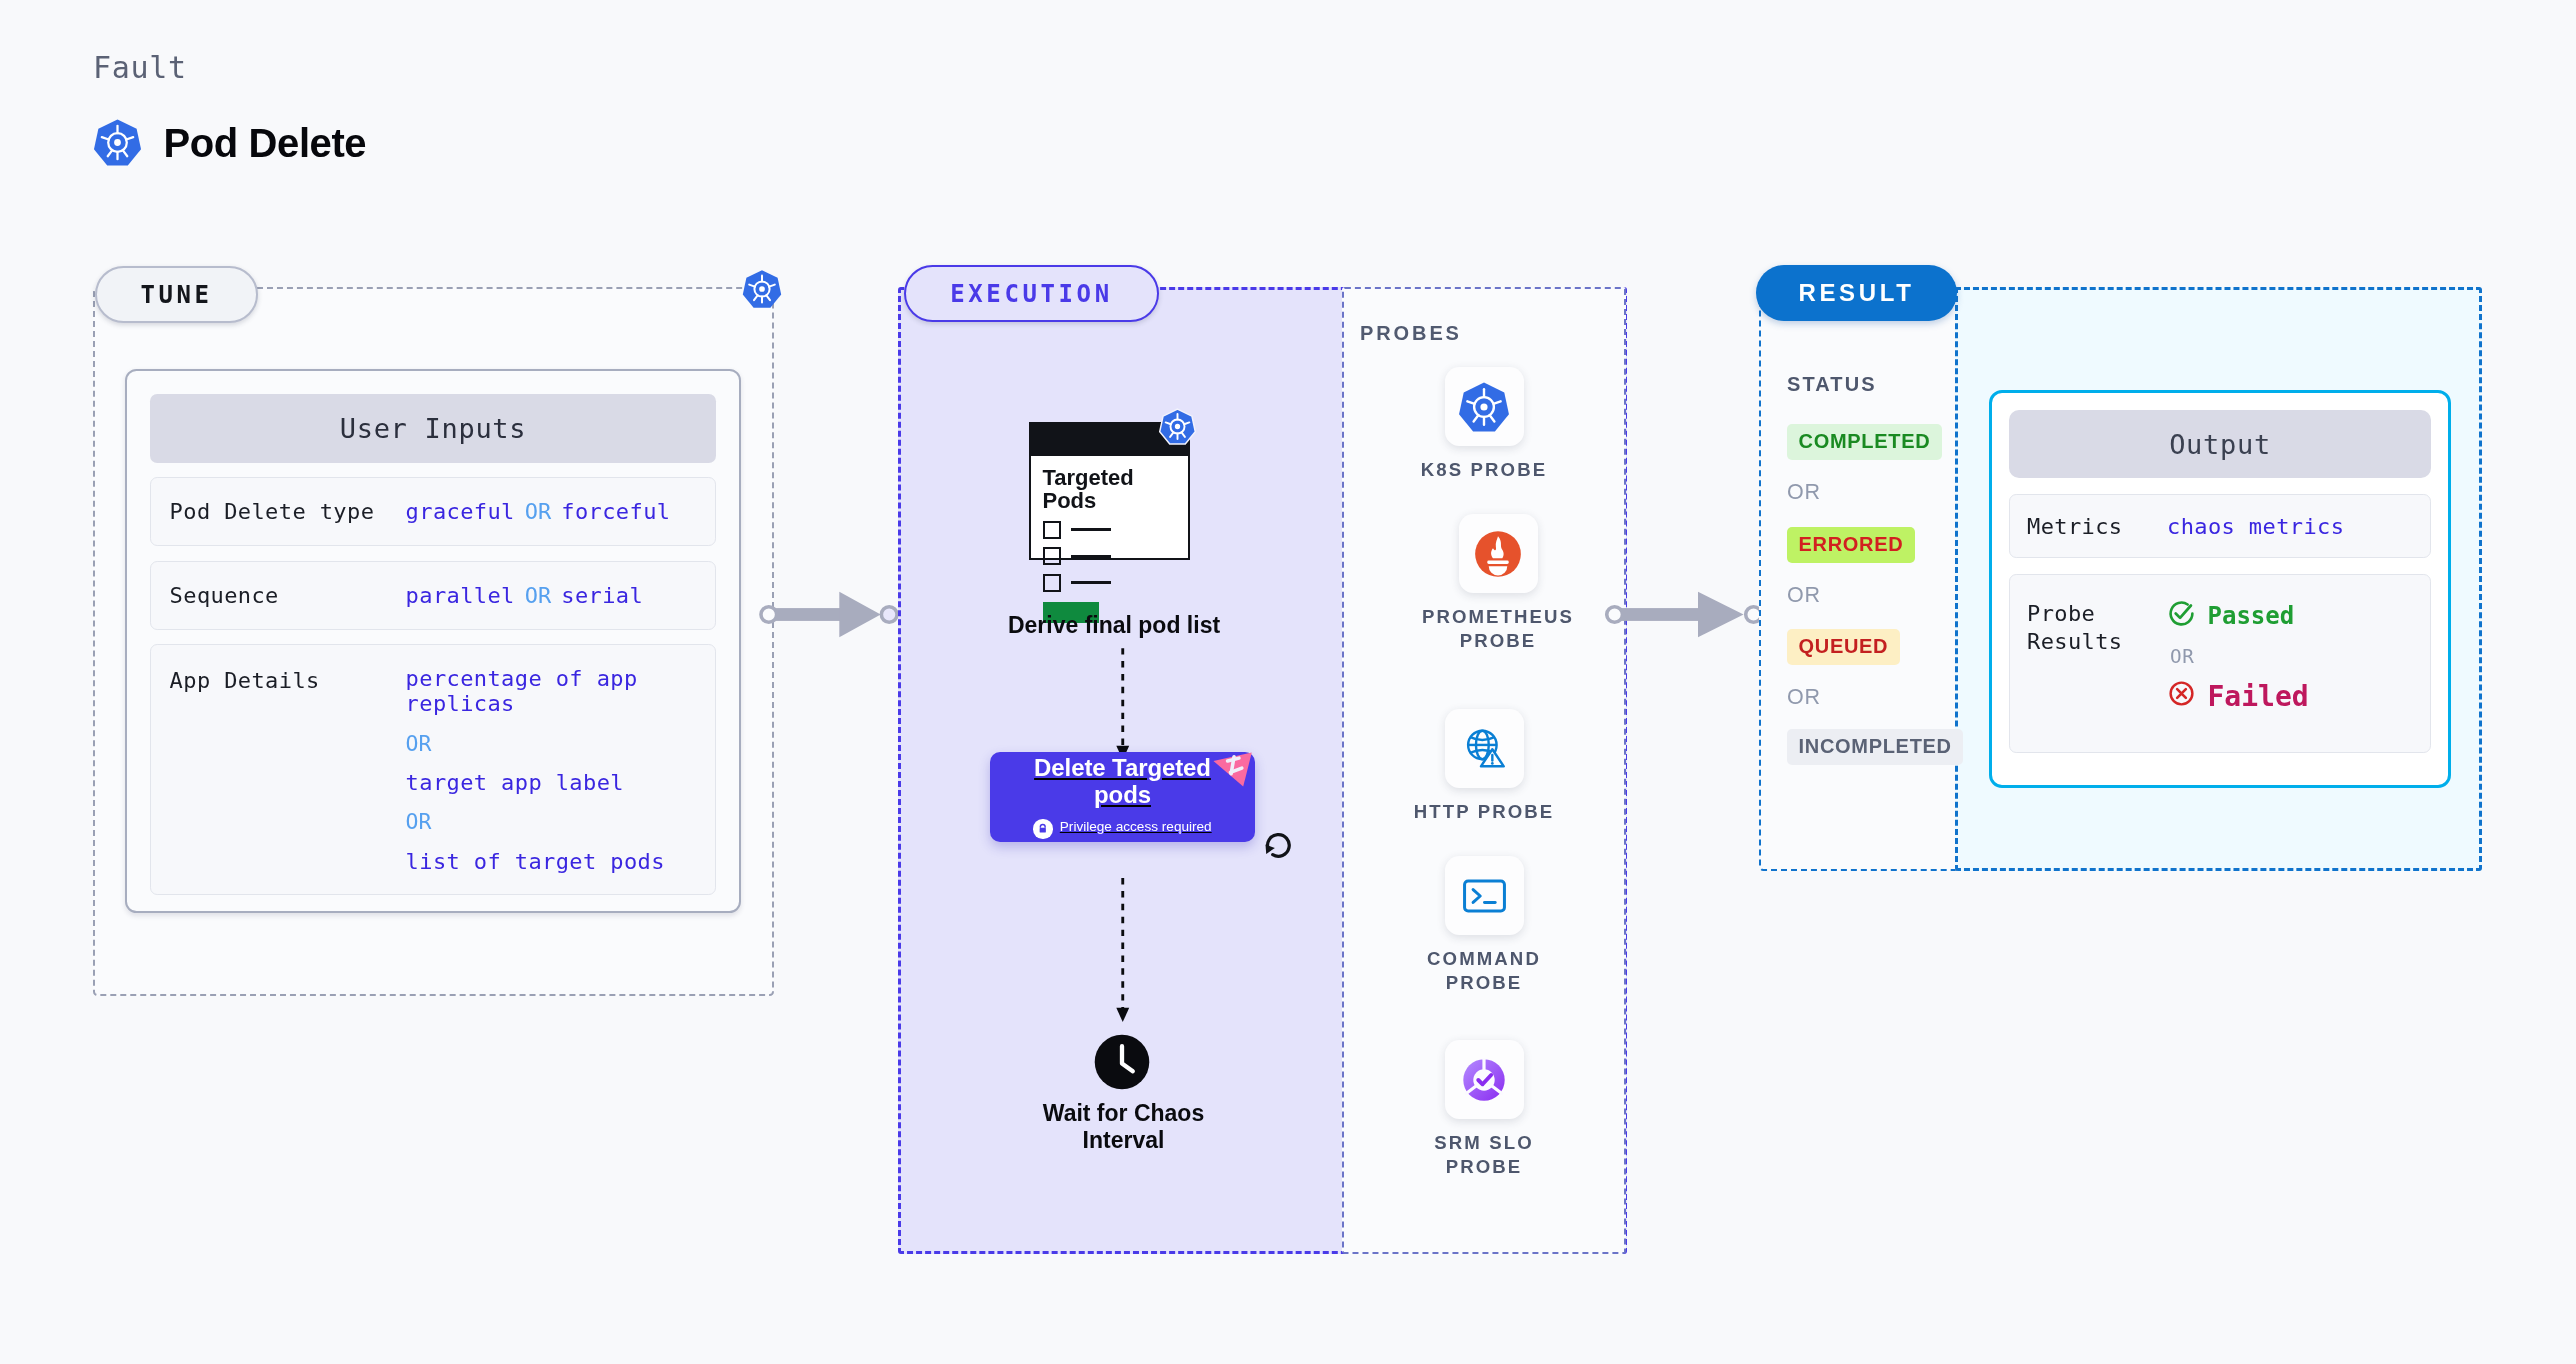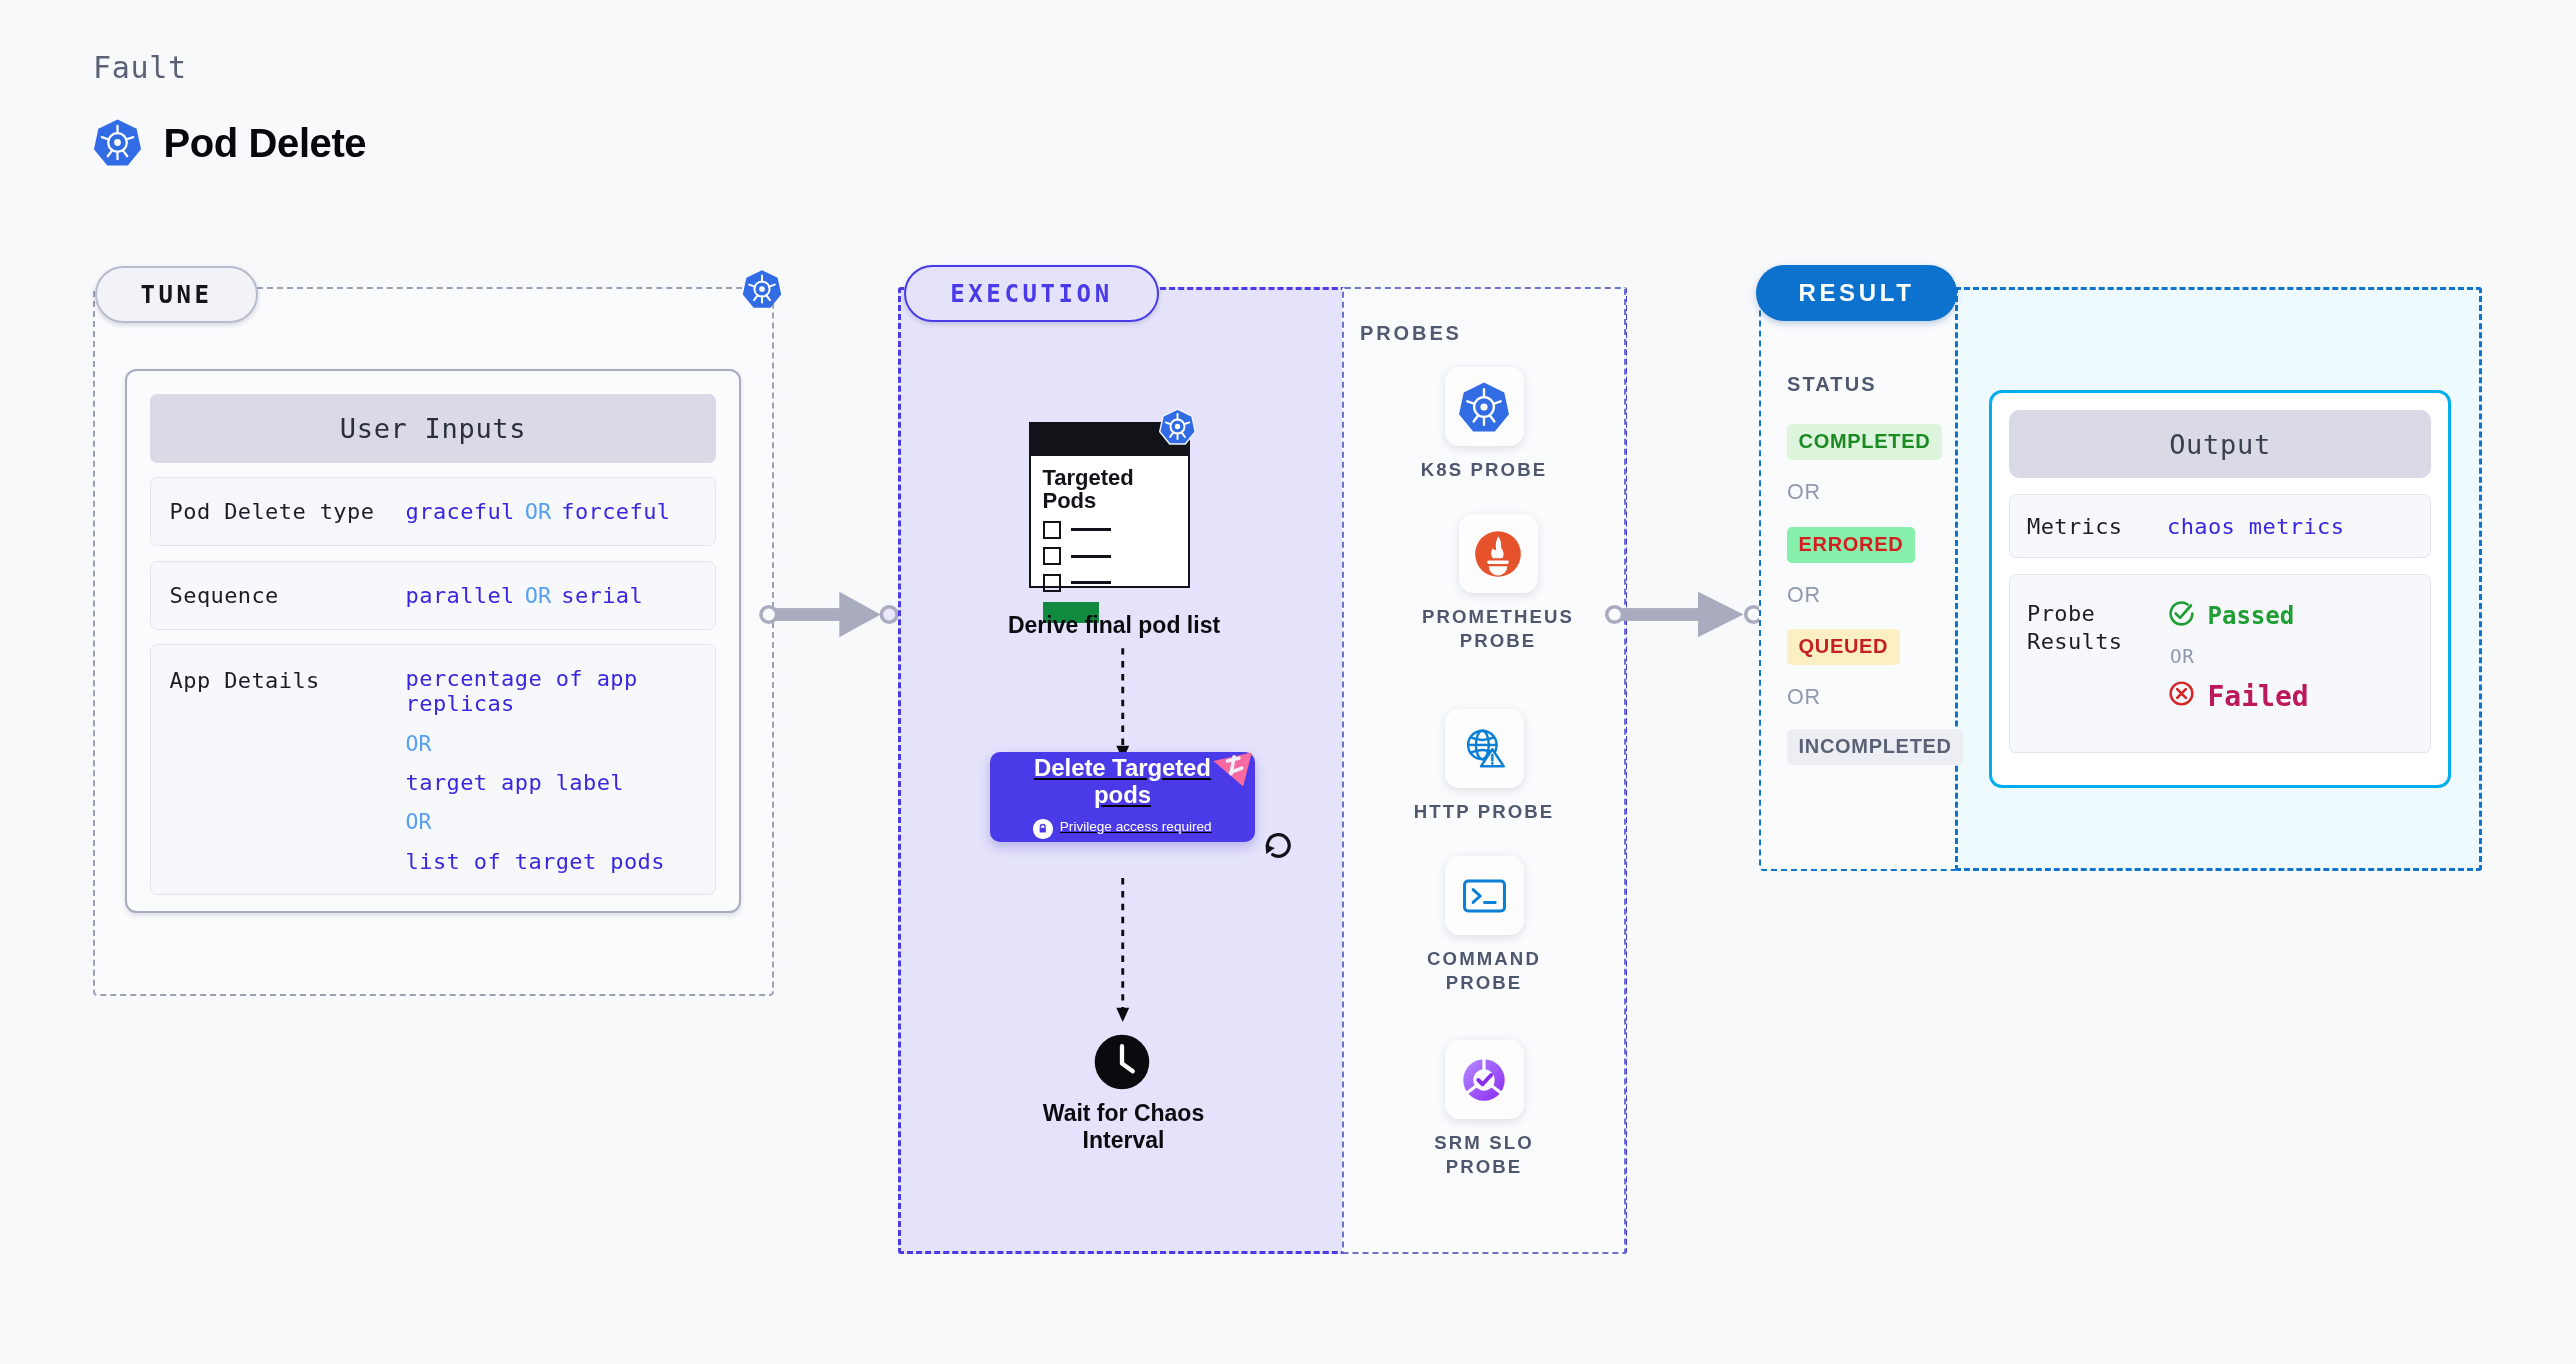--- a/index.html
+++ b/index.html
@@ -81,21 +81,21 @@
     border: 2.1px dashed #6b74c8; background: #fafbfd; border-radius: 2.9px;
   }
   #probes-label {
     position: absolute; left: 1360px; top: 322px;
     font-size: 20px; font-weight: 700; letter-spacing: 2.9px; color: #515a70;
   }
 
   
   #pods-node { position: absolute; left: 1029px; top: 408px; width: 165px; height: 183px; }
   #pods-card {
-    position: absolute; left: 0; top: 14.3px; width: 161px; height: 166px;
+    position: absolute; left: 0; top: 14.3px; width: 161px; height: 138px;
     background: #ffffff; border: 2.9px solid #111318;
   }
   #pods-card-top { height: 31.5px; background: #111318; }
   #pods-card-title {
     margin: 10px 0 0 11.5px; font-size: 22px; font-weight: 700; line-height: 1.05; color: #111318;
   }
   .pods-check-row { display: flex; align-items: center; gap: 10px; margin: 8.6px 0 0 11.5px; }
   .pods-box { width: 18px; height: 18px; border: 2.1px solid #111318; }
   .pods-line { width: 40px; height: 2.9px; background: #111318; }
   #pods-greenbar { margin: 10px 0 0 11.5px; width: 56px; height: 21px; background: #0f8a3e; }
@@ -492,21 +492,21 @@
 
   <div class="panel" id="result-status-panel"></div>
   <div class="panel" id="result-status-panel-right"></div>
   <div class="panel" id="result-out-panel"></div>
   <div class="pill" id="result-pill">RESULT</div>
 
   <div id="status-label">STATUS</div>
 
   <div class="status-badge" style="top:424px; color:#1a8a22; background:#dcf5dc;">COMPLETED</div>
   <div class="status-or" style="top:480px;">OR</div>
-  <div class="status-badge" style="top:527px; color:#d22020; background:#86efac;">ERRORED</div>
+  <div class="status-badge" style="top:527px; color:#d22020; background:#bef264;">ERRORED</div>
   <div class="status-or" style="top:583px;">OR</div>
   <div class="status-badge" style="top:629px; color:#c32020; background:#fdefc4;">QUEUED</div>
   <div class="status-or" style="top:685px;">OR</div>
   <div class="status-badge" style="top:729px; color:#5a6275; background:#eceef3;">INCOMPLETED</div>
 
   <div id="output-card">
     <div class="mono" id="output-header">Output</div>
 
     <div class="out-row mono">
       <span class="out-key">Metrics</span>

